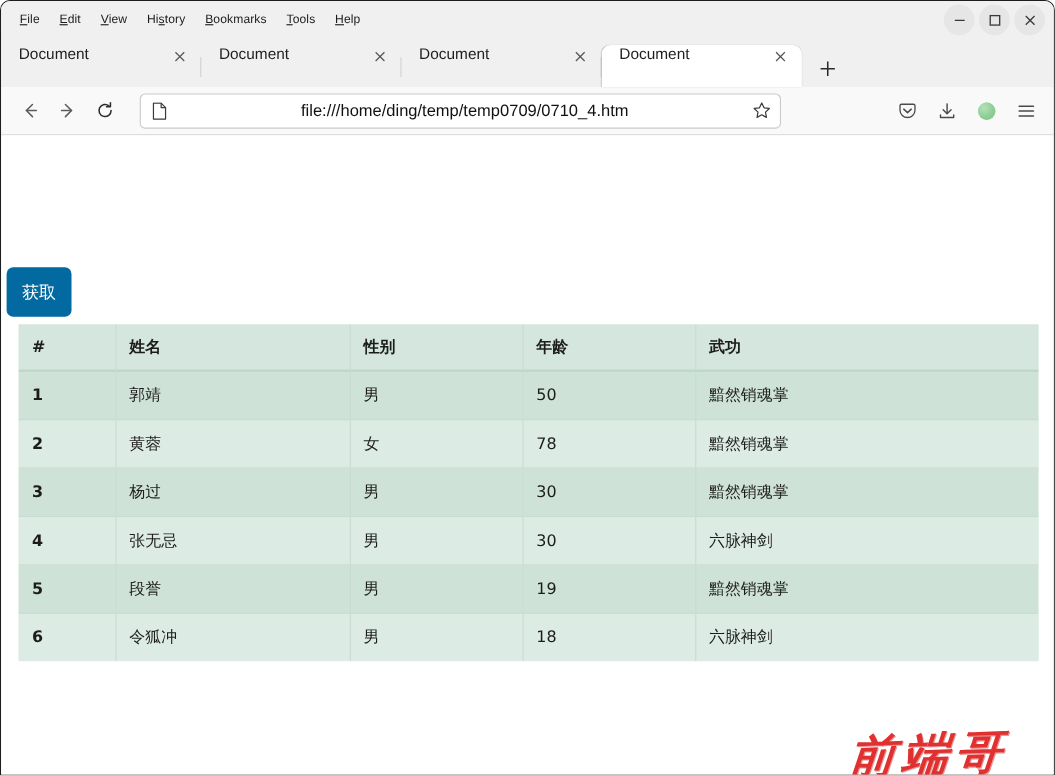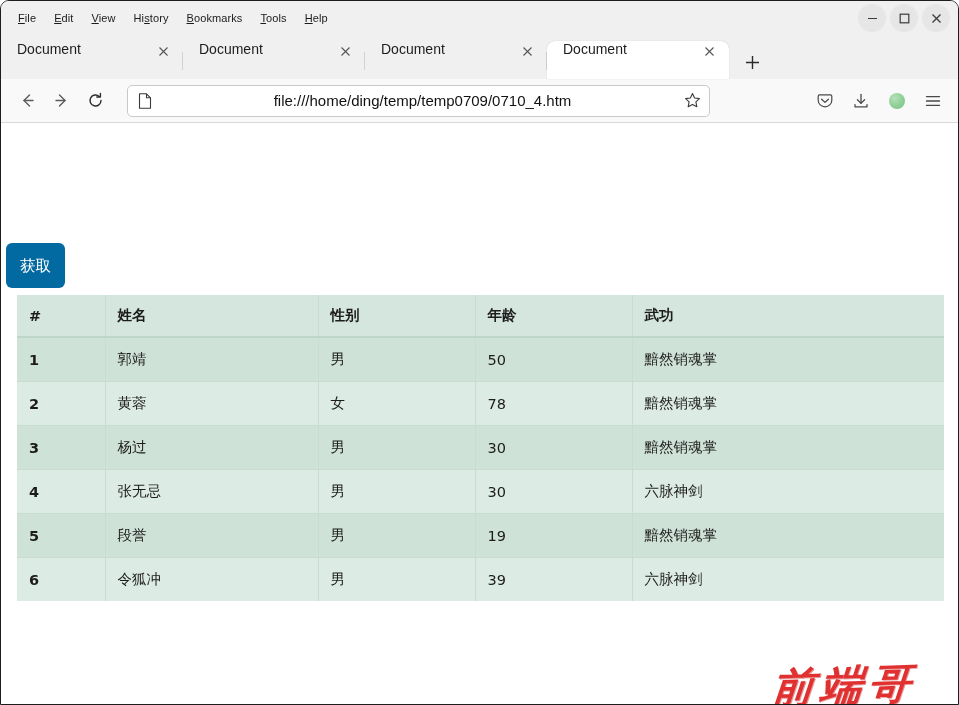--- a/index.html
+++ b/index.html
@@ -461,21 +461,21 @@
             <td class="idx">5</td>
             <td>段誉</td>
             <td>男</td>
             <td>19</td>
             <td>黯然销魂掌</td>
           </tr>
           <tr>
             <td class="idx">6</td>
             <td>令狐冲</td>
             <td>男</td>
-            <td>39</td>
+            <td>18</td>
             <td>六脉神剑</td>
           </tr>
         </tbody>
       </table>
     </div>
 
     <div id="watermark">
       <div id="wm-cn">前端哥</div>
       <div id="wm-sub">CSDN @蓝黑2010</div>
     </div>

